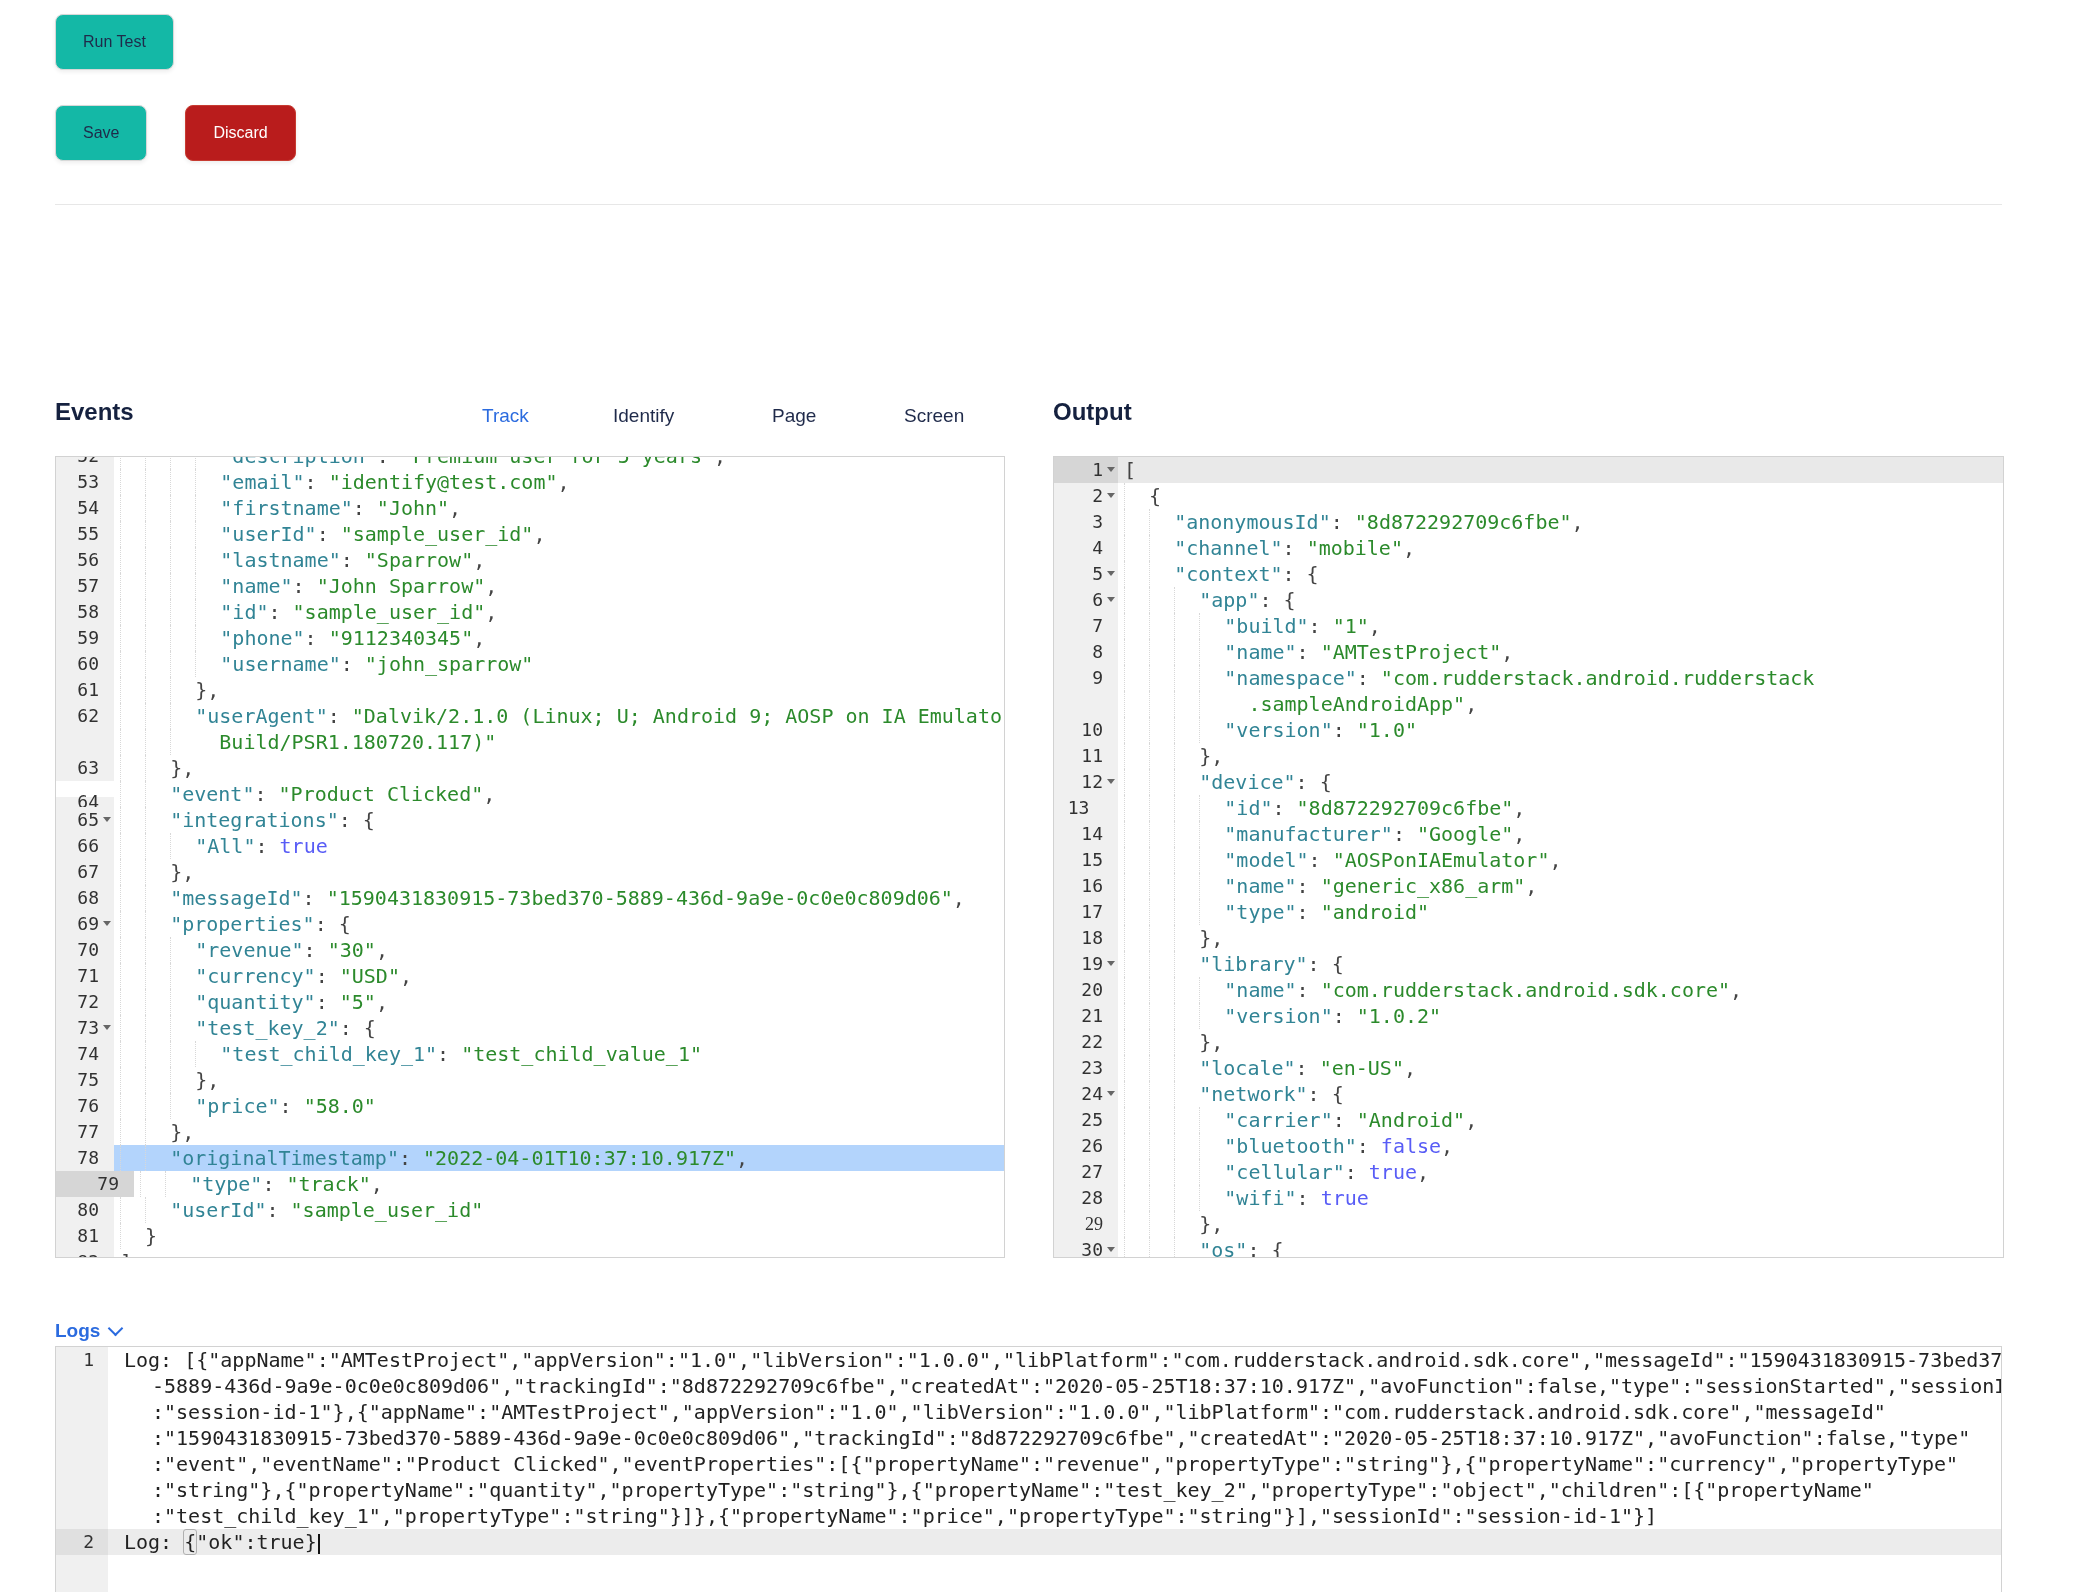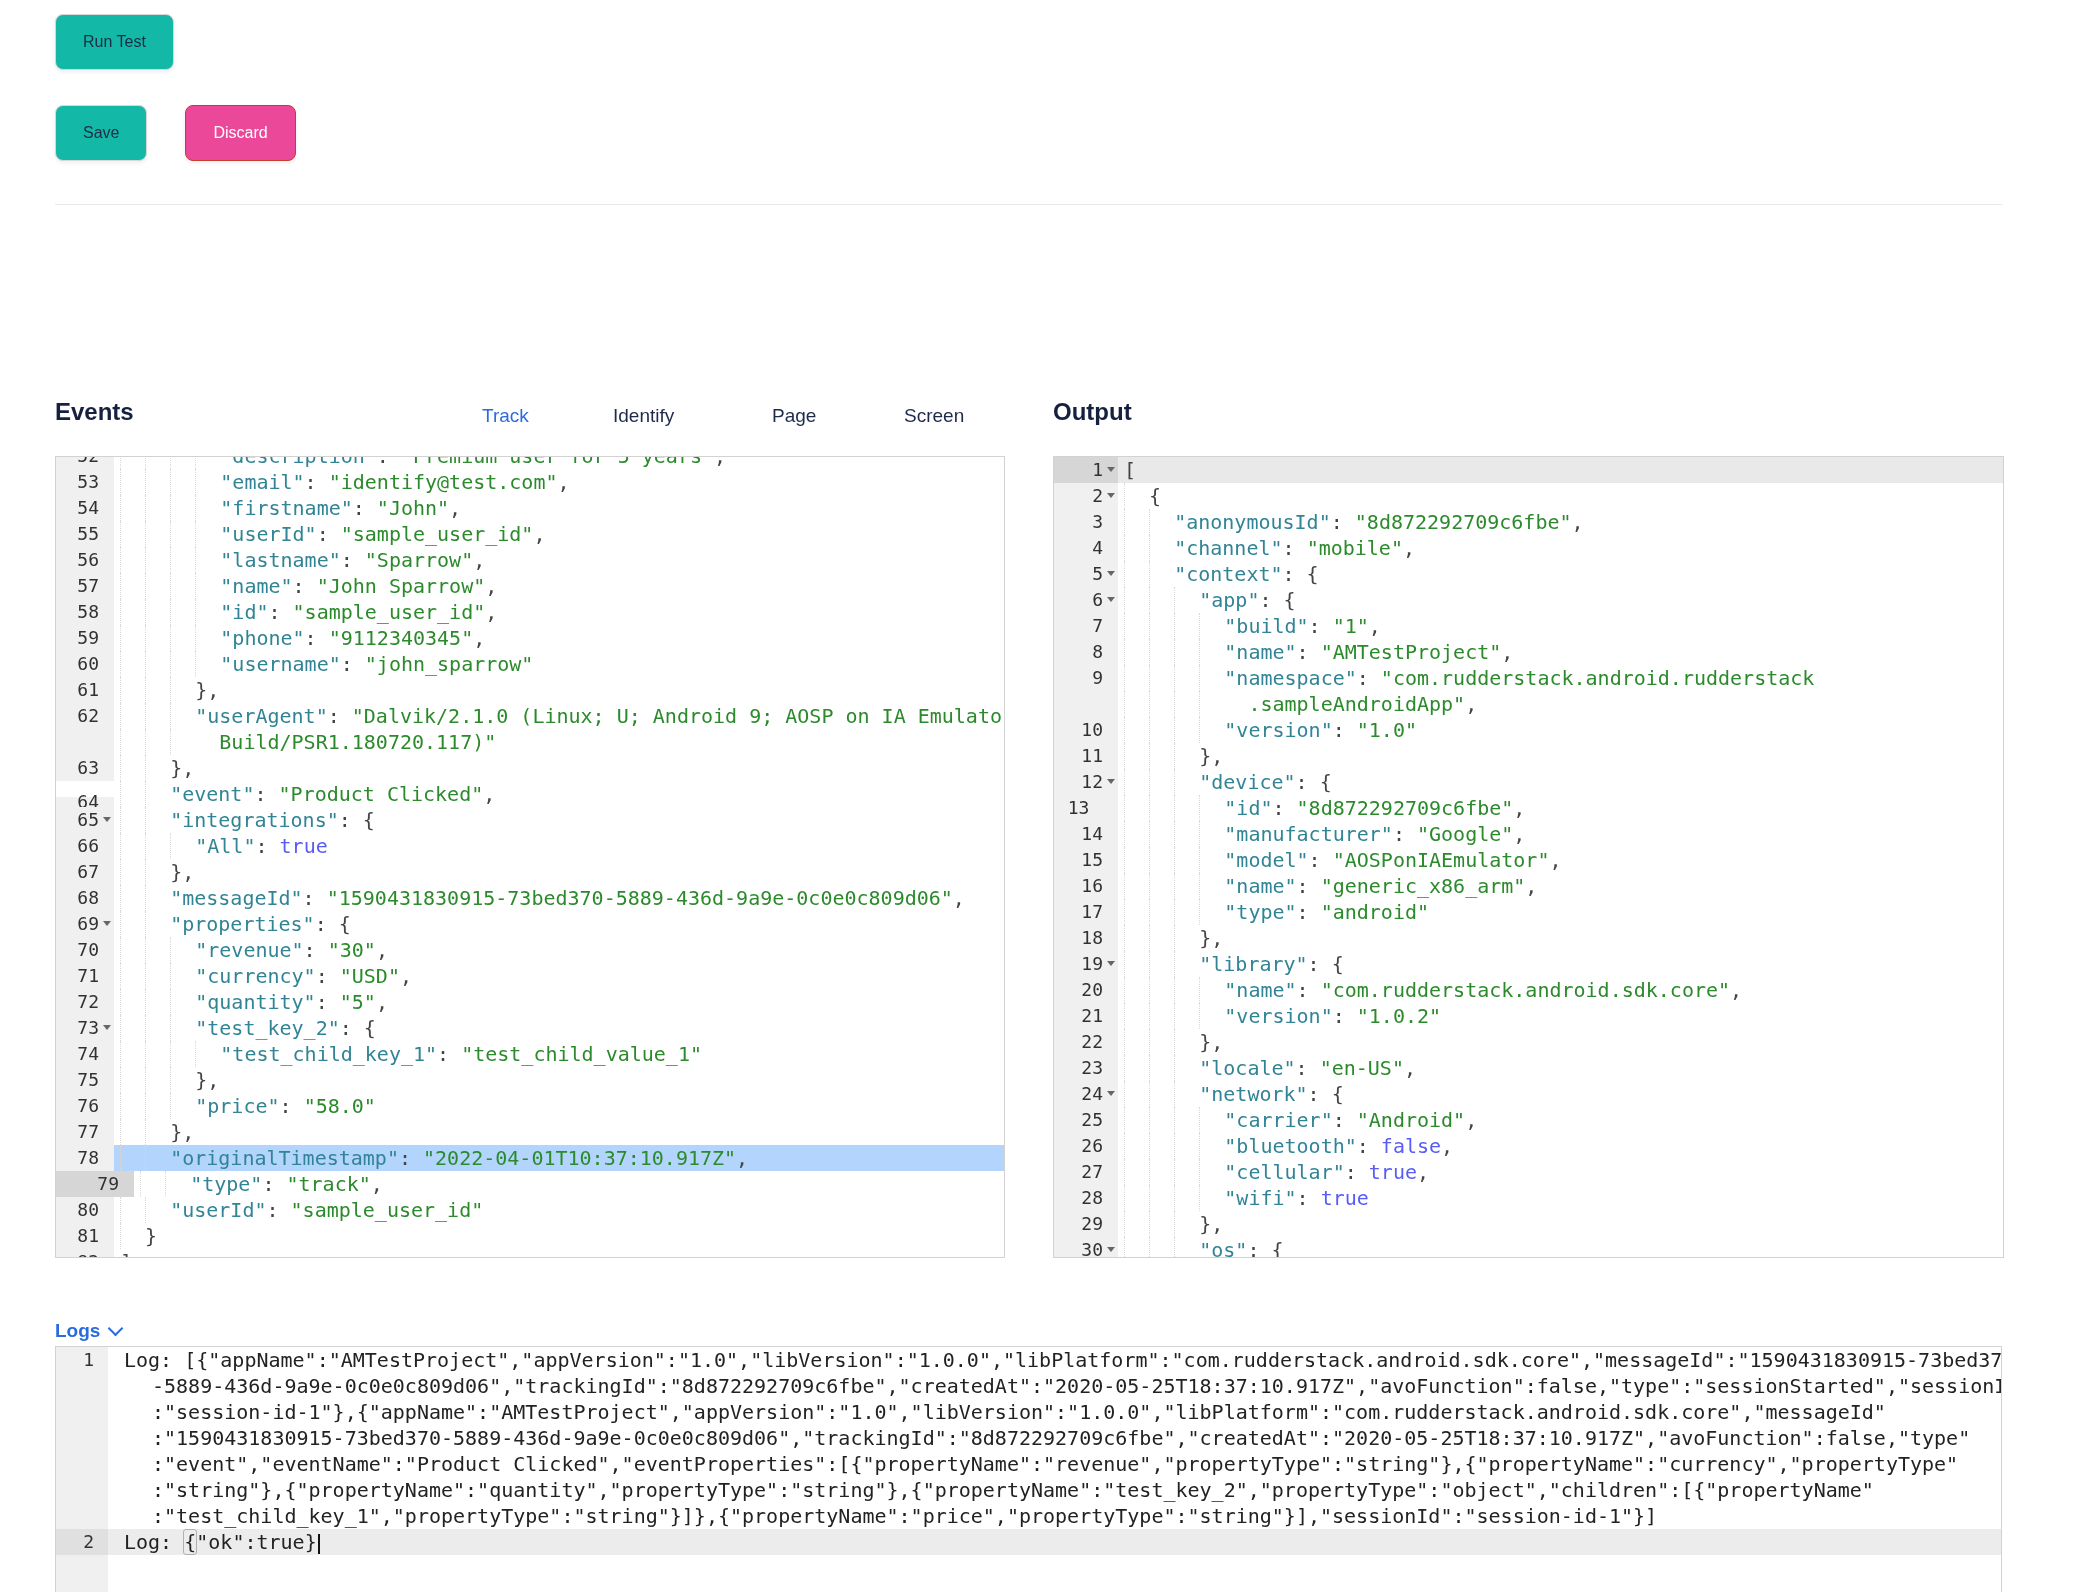--- a/index.html
+++ b/index.html
@@ -9,21 +9,21 @@
   }
   .page{padding:0 80px 0 55px;}
   
   .toolbar-row1{margin-top:14px;height:56px;display:flex;}
   .toolbar-row2{margin-top:35px;height:56px;display:flex;gap:38px;}
   .btn{
     height:56px;padding:0 27px;border:1px solid #d8d8d8;border-radius:8px;
     background:#14b8a6;color:#1f2a4a;font-size:16px;font-family:inherit;
     box-shadow:0 2px 4px rgba(0,0,0,.07);cursor:pointer;display:flex;align-items:center;
   }
-  .btn-danger{background:#ec4899;border-color:#c73b31;color:#fff;}
+  .btn-danger{background:#b91c1c;border-color:#c73b31;color:#fff;}
   .divider{margin-top:43px;border-top:1px solid #e7e7e7;height:0;}
   
   .section-head{position:relative;margin-top:193px;height:36px;}
   .panel-title{position:absolute;top:0;font-size:24px;font-weight:700;color:#15213f;}
   .tab{position:absolute;top:7px;font-size:19px;color:#1f2a4a;cursor:pointer;}
   .tab.active{color:#2b6bdf;}
   
   .editors{position:relative;margin-top:22px;height:800px;}
   .editor{
     position:absolute;top:0;height:800px;border:1px solid #d2d2d2;background:#fff;
@@ -158,21 +158,21 @@
           <div class="crow"><div class="gut" style="width: 64px;"><span>19</span><span class="fold-arrow"></span></div><div class="cline"><span class="guide"></span><span class="guide"></span><span class="guide"></span><span class="tk-k">"library"</span><span class="tk-p">: {</span></div></div>
           <div class="crow"><div class="gut" style="width: 64px;"><span>20</span></div><div class="cline"><span class="guide"></span><span class="guide"></span><span class="guide"></span><span class="guide"></span><span class="tk-k">"name"</span><span class="tk-p">: </span><span class="tk-s">"com.rudderstack.android.sdk.core"</span><span class="tk-p">,</span></div></div>
           <div class="crow"><div class="gut" style="width: 64px;"><span>21</span></div><div class="cline"><span class="guide"></span><span class="guide"></span><span class="guide"></span><span class="guide"></span><span class="tk-k">"version"</span><span class="tk-p">: </span><span class="tk-s">"1.0.2"</span></div></div>
           <div class="crow"><div class="gut" style="width: 64px;"><span>22</span></div><div class="cline"><span class="guide"></span><span class="guide"></span><span class="guide"></span><span class="tk-p">},</span></div></div>
           <div class="crow"><div class="gut" style="width: 64px;"><span>23</span></div><div class="cline"><span class="guide"></span><span class="guide"></span><span class="guide"></span><span class="tk-k">"locale"</span><span class="tk-p">: </span><span class="tk-s">"en-US"</span><span class="tk-p">,</span></div></div>
           <div class="crow"><div class="gut" style="width: 64px;"><span>24</span><span class="fold-arrow"></span></div><div class="cline"><span class="guide"></span><span class="guide"></span><span class="guide"></span><span class="tk-k">"network"</span><span class="tk-p">: {</span></div></div>
           <div class="crow"><div class="gut" style="width: 64px;"><span>25</span></div><div class="cline"><span class="guide"></span><span class="guide"></span><span class="guide"></span><span class="guide"></span><span class="tk-k">"carrier"</span><span class="tk-p">: </span><span class="tk-s">"Android"</span><span class="tk-p">,</span></div></div>
           <div class="crow"><div class="gut" style="width: 64px;"><span>26</span></div><div class="cline"><span class="guide"></span><span class="guide"></span><span class="guide"></span><span class="guide"></span><span class="tk-k">"bluetooth"</span><span class="tk-p">: </span><span class="tk-b">false</span><span class="tk-p">,</span></div></div>
           <div class="crow"><div class="gut" style="width: 64px;"><span>27</span></div><div class="cline"><span class="guide"></span><span class="guide"></span><span class="guide"></span><span class="guide"></span><span class="tk-k">"cellular"</span><span class="tk-p">: </span><span class="tk-b">true</span><span class="tk-p">,</span></div></div>
           <div class="crow"><div class="gut" style="width: 64px;"><span>28</span></div><div class="cline"><span class="guide"></span><span class="guide"></span><span class="guide"></span><span class="guide"></span><span class="tk-k">"wifi"</span><span class="tk-p">: </span><span class="tk-b">true</span></div></div>
-          <div class="crow"><div class="gut" style="width: 64px;"><span>29</span></div><div class="cline"><span class="guide"></span><span class="guide"></span><span class="guide"></span><span class="tk-p">},</span></div></div>
+          <div class="crow"><div class="gut" style="width: 64px; font-family: Liberation Serif, serif;"><span>29</span></div><div class="cline"><span class="guide"></span><span class="guide"></span><span class="guide"></span><span class="tk-p">},</span></div></div>
           <div class="crow"><div class="gut" style="width: 64px;"><span>30</span><span class="fold-arrow"></span></div><div class="cline"><span class="guide"></span><span class="guide"></span><span class="guide"></span><span class="tk-k">"os"</span><span class="tk-p">: {</span></div></div>
         </div>
       </div>
   </div>
 
   <div class="logs-head">
     <span>Logs</span>
     <span class="chev"></span>
   </div>
 

